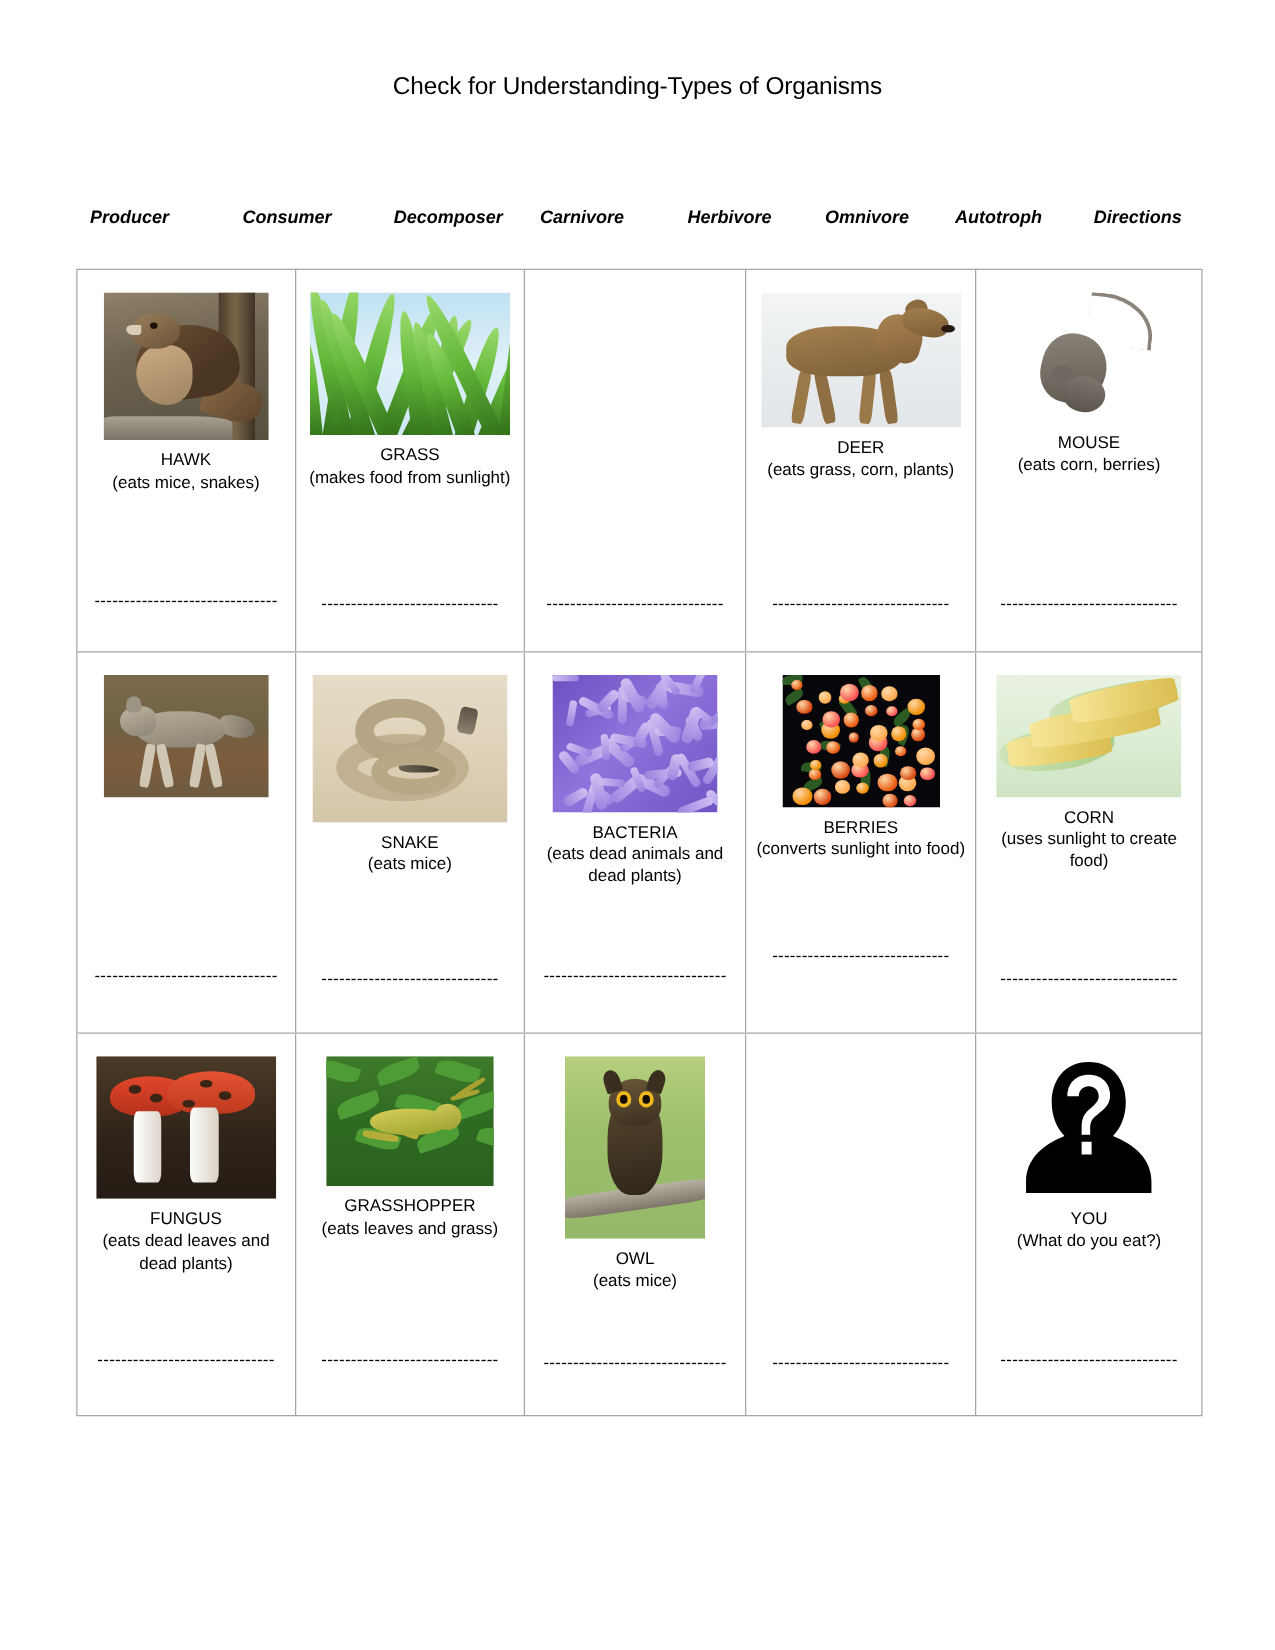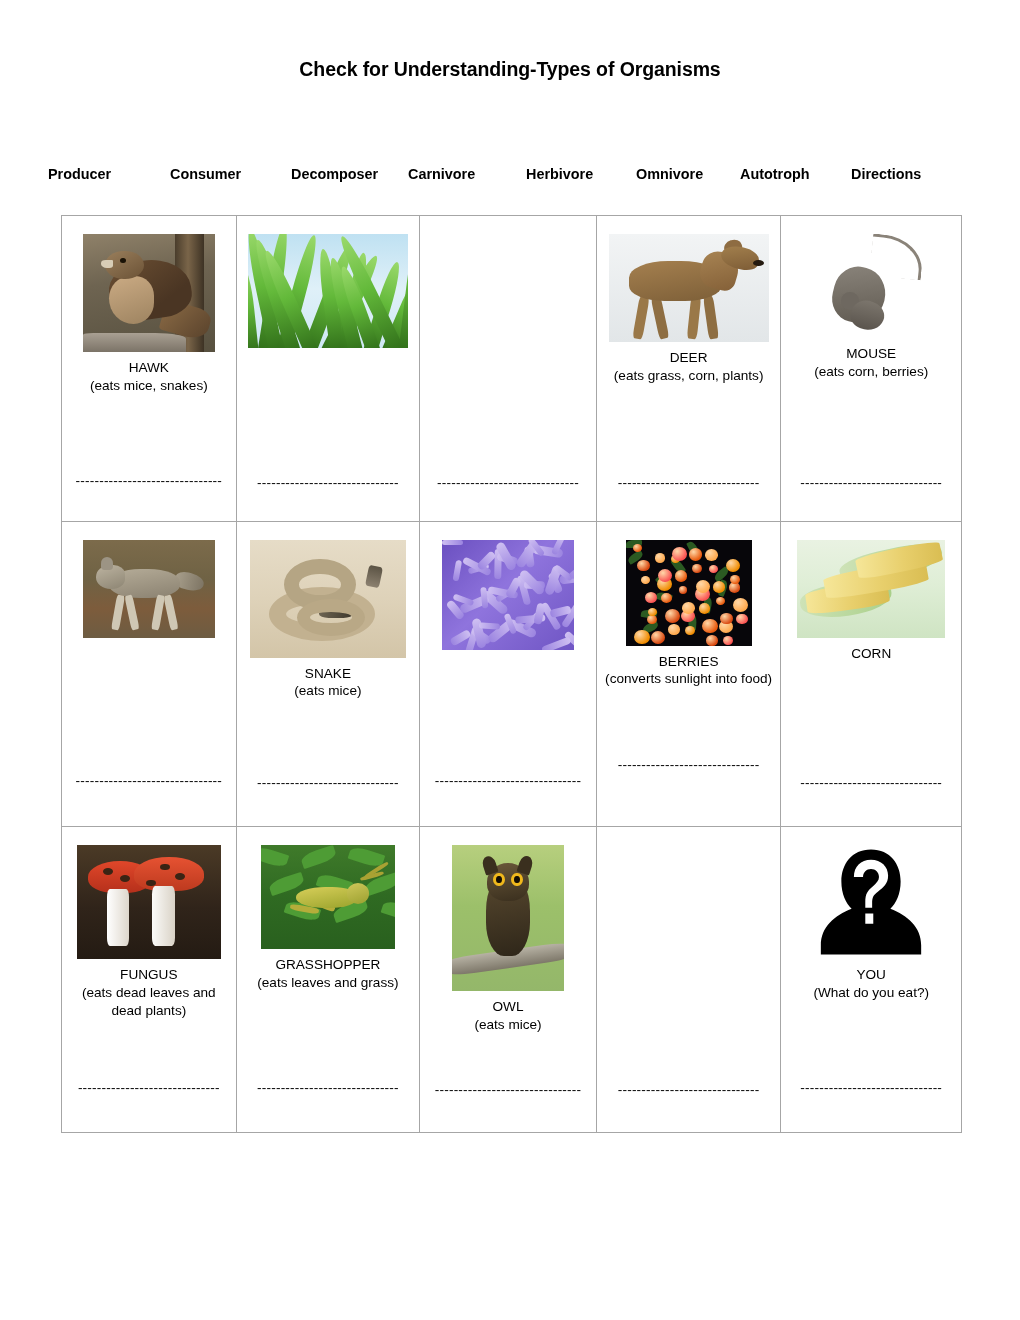--- a/index.html
+++ b/index.html
@@ -12,31 +12,32 @@
     position:relative;
     overflow:hidden;
   }
 
   .page { position:absolute; left:0; top:0; width:1020px; height:1320px; }
 
   
   .title {
     position:absolute; left:0; top:58px; width:1020px;
     text-align:center;
-    font-size:19.5px; font-weight:bold; letter-spacing:-0.1px;
+    font-size:19.5px; font-weight:normal; letter-spacing:-0.1px;
   }
   .directions {
     position:absolute; left:58px; top:115px; width:920px;
     font-size:14.3px; line-height:1.25;
   }
   .directions .em { font-style:italic; }
 
   .vocab-row {
-    position:absolute; left:48px; top:166px; width:905px;
+    position:absolute; left:72px; top:166px; width:905px;
     height:20px;
+    font-style:italic;
   }
   .vocab-word {
     position:absolute; top:0;
     font-size:14.4px; font-weight:bold; white-space:nowrap;
   }
 
   
   .grid {
     position:absolute; left:61px; top:215px;
     width:901px; height:918px;
@@ -296,20 +297,24 @@
                 <i class="bl" style="left:44.300000000000004%;height:97%;transform:rotate(27deg);"></i>
                 <i class="bl" style="left:52.2%;height:94%;transform:rotate(-8deg);"></i>
                 <i class="bl" style="left:55.6%;height:91%;transform:rotate(11deg);"></i>
                 <i class="bl" style="left:63.5%;height:88%;transform:rotate(-14deg);"></i>
                 <i class="bl" style="left:71.4%;height:85%;transform:rotate(17deg);"></i>
                 <i class="bl" style="left:74.80000000000001%;height:82%;transform:rotate(-20deg);"></i>
                 <i class="bl" style="left:82.7%;height:79%;transform:rotate(23deg);"></i>
                 <i class="bl" style="left:90.60000000000001%;height:116%;transform:rotate(-26deg);"></i>
                 <i class="bl" style="left:94%;height:113%;transform:rotate(7deg);"></i>
               </div>
+            </div>
+            <div class="caption">
+              <span class="name">GRASS</span>
+              <span class="desc">(makes food from sunlight)</span>
             </div>
           </div>
           <div class="blank-line" style="top: 258px;">------------------------------</div>
         </div>
         <div class="cell c2">
           <div class="blank-line" style="top: 258px;">------------------------------</div>
         </div>
         <div class="cell c3">
           <div class="cell-inner">
             <div class="photo" style="width: 160px; height: 108px;">
@@ -429,20 +434,24 @@
                 <i class="rod" style="left:17%;top:81%;width:23%;height:8%;transform:rotate(77deg);"></i>
                 <i class="rod" style="left:46%;top:40%;width:16%;height:7%;transform:rotate(118deg);"></i>
                 <i class="rod" style="left:75%;top:93%;width:23%;height:6%;transform:rotate(159deg);"></i>
                 <i class="rod" style="left:8%;top:52%;width:16%;height:5%;transform:rotate(20deg);"></i>
                 <i class="rod" style="left:37%;top:11%;width:23%;height:8%;transform:rotate(61deg);"></i>
                 <i class="rod" style="left:66%;top:64%;width:16%;height:7%;transform:rotate(102deg);"></i>
                 <i class="rod" style="left:95%;top:23%;width:23%;height:6%;transform:rotate(143deg);"></i>
                 <i class="rod" style="left:28%;top:76%;width:16%;height:5%;transform:rotate(4deg);"></i>
                 <i class="rod" style="left:57%;top:35%;width:23%;height:8%;transform:rotate(45deg);"></i>
               </div>
+            </div>
+            <div class="caption">
+              <span class="name">BACTERIA</span>
+              <span class="desc">(eats dead animals and dead plants)</span>
             </div>
           </div>
           <div class="blank-line" style="top: 250px;">-------------------------------</div>
         </div>
         <div class="cell c3">
           <div class="cell-inner">
             <div class="photo" style="width: 126px; height: 106px;">
               <div class="art img-berries">
                 <i class="leaf" style="left:0%;top:0%;width:13%;height:8%;transform:rotate(0deg);"></i>
                 <i class="leaf" style="left:23%;top:37%;width:13%;height:8%;transform:rotate(47deg);"></i>
@@ -511,20 +520,21 @@
               <div class="art img-corn">
                 <i class="husk" style="left:2%;top:44%;width:62%;height:34%;transform:rotate(-8deg);"></i>
                 <i class="husk" style="left:28%;top:10%;width:70%;height:30%;transform:rotate(-12deg);"></i>
                 <i class="cob" style="left:6%;top:46%;width:56%;height:26%;transform:rotate(-8deg);"></i>
                 <i class="cob" style="left:18%;top:28%;width:70%;height:26%;transform:rotate(-10deg);"></i>
                 <i class="cob" style="left:40%;top:8%;width:58%;height:24%;transform:rotate(-12deg);"></i>
               </div>
             </div>
             <div class="caption">
               <span class="name">CORN</span>
+              <span class="desc">(uses sunlight to create food)</span>
             </div>
           </div>
           <div class="blank-line" style="top: 252px;">------------------------------</div>
         </div>
       </div>
       <div class="grid-row">
         <div class="cell c0">
           <div class="cell-inner">
             <div class="photo" style="width: 144px; height: 114px;">
               <div class="art img-fungus">

